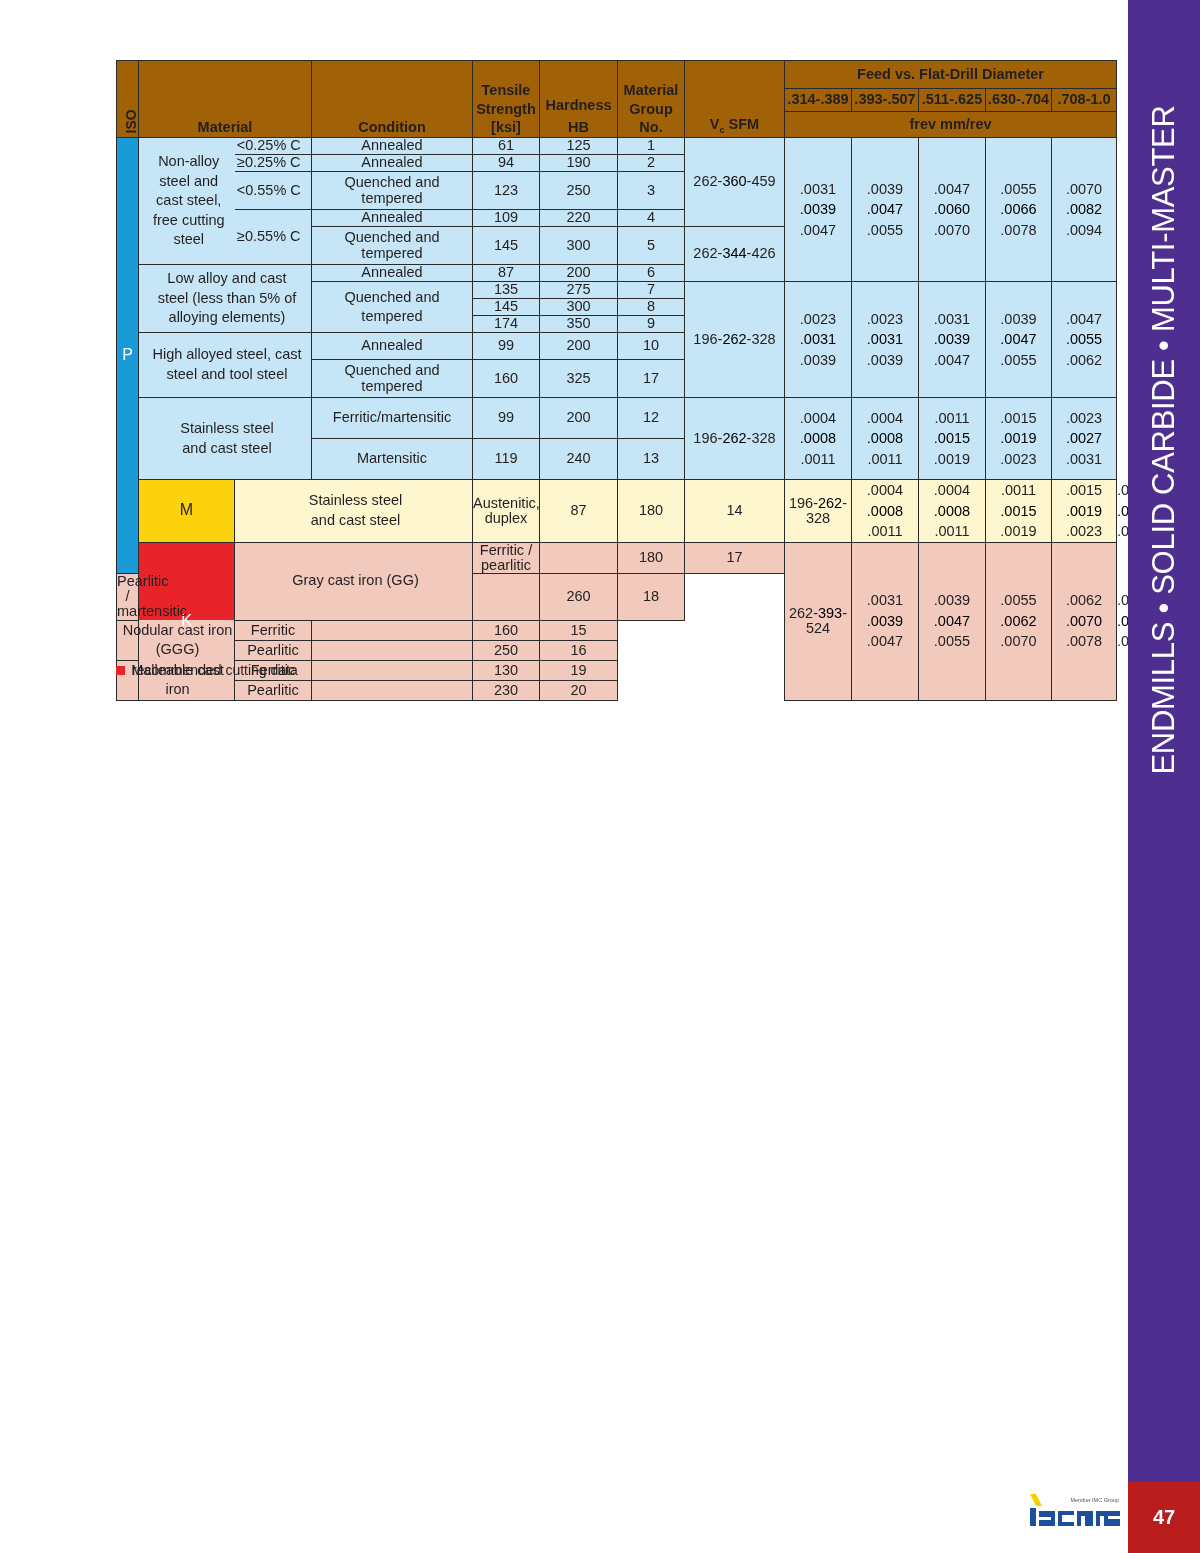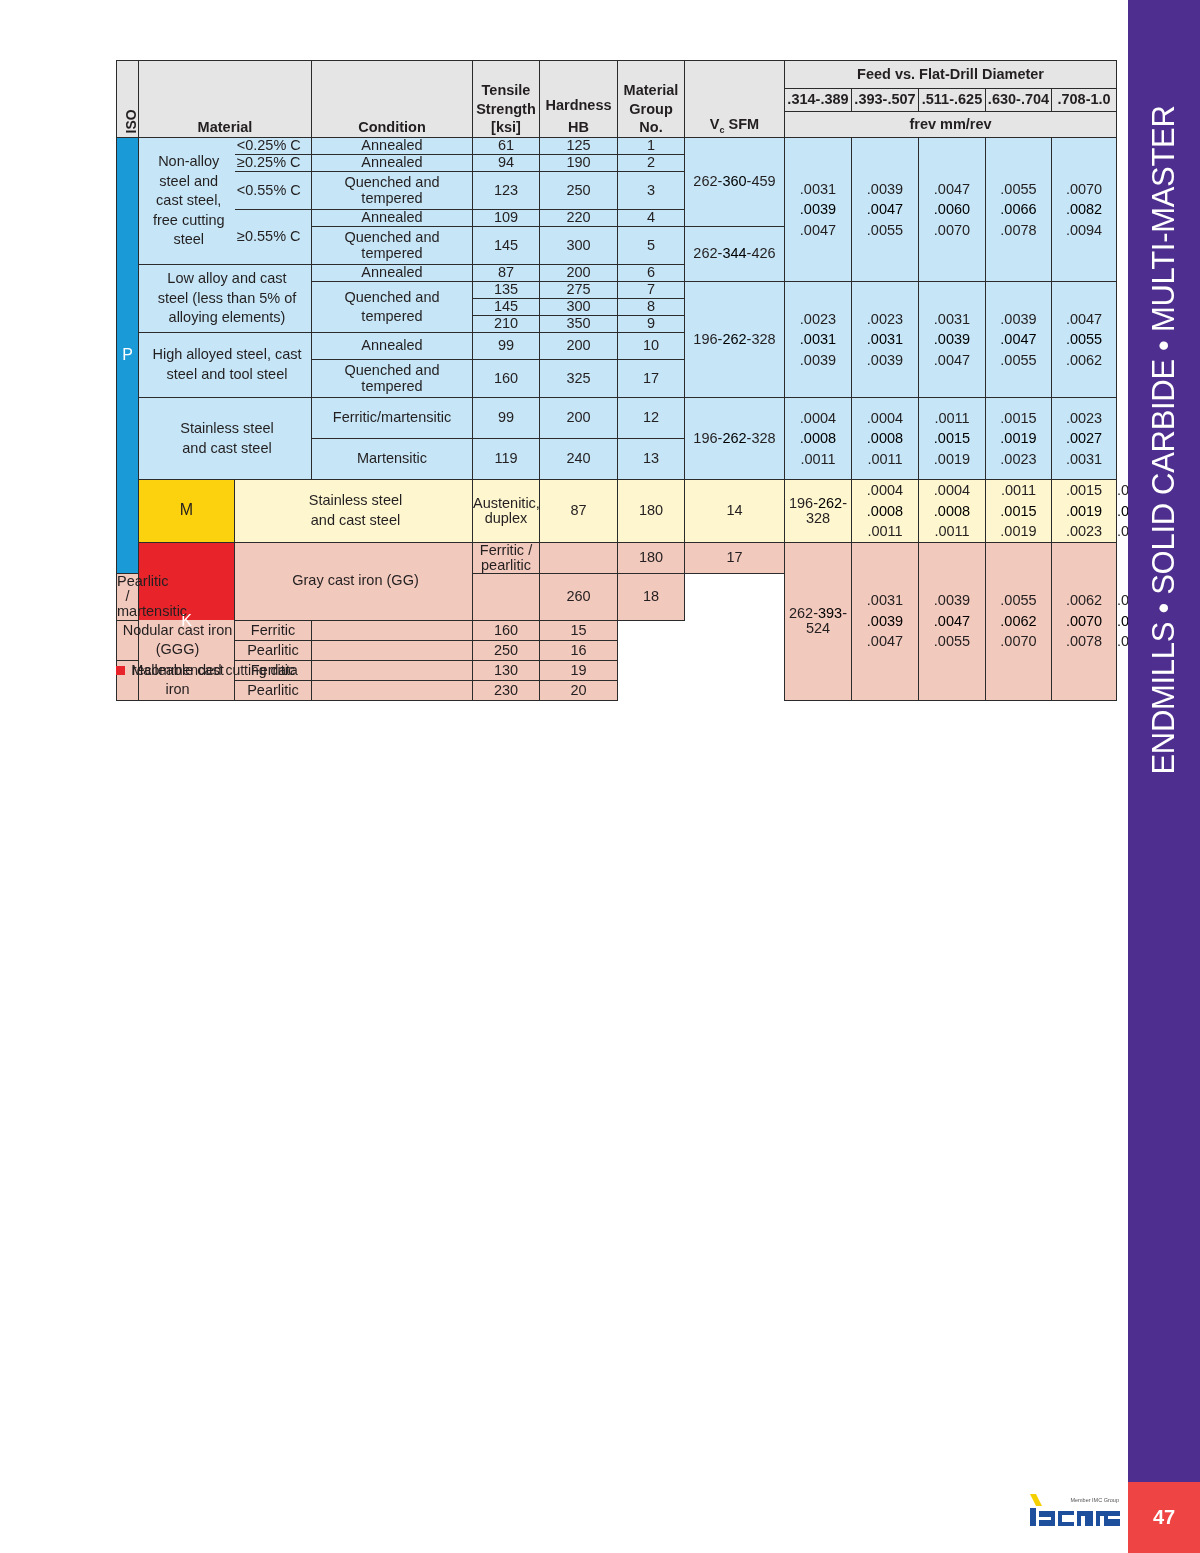--- a/index.html
+++ b/index.html
@@ -4,21 +4,21 @@
 <style>
   * { box-sizing: border-box; margin: 0; padding: 0; }
   html, body { width: 1200px; height: 1553px; background: #ffffff; overflow: hidden; }
   body { position: relative; font-family: "Liberation Sans", sans-serif; color: #231f20; }
 
   .page { position: absolute; left: 0; top: 0; width: 1200px; height: 1553px; }
 
   
   .tbl { position: absolute; left: 116px; top: 60px; width: 1000px; border-collapse: collapse; table-layout: fixed; font-size: 14.5px; }
   .tbl td, .tbl th { border: 1px solid #2b2b2b; text-align: center; vertical-align: middle; padding: 0; line-height: 1.05; font-weight: normal; }
-  .tbl thead th { font-weight: bold; background: #e5e5e5; }
+  .tbl thead th { font-weight: bold; background: #a16207; }
   .tbl thead tr:first-child th { border-top: 1.5px solid #2b2b2b; }
   .tbl .hb { vertical-align: bottom; padding-bottom: 2px; }
   .iso-h { position: relative; }
   .iso-h span { display: inline-block; transform: rotate(-90deg); transform-origin: center; font-weight: bold; font-size: 14px; position: absolute; left: 2px; bottom: 8px; }
 
   .bgP { background: #c6e6f7; }
   .bgM { background: #fdf6cf; }
   .bgK { background: #f2c9bd; }
   .isoP { background: #1a9ad7; color: #fff; font-weight: bold; font-size: 16px; }
   .isoM { background: #fcd20f; color: #231f20; font-weight: bold; font-size: 16px; }
@@ -31,21 +31,21 @@
   .feed { line-height: 1.45 !important; font-size: 14.5px; }
   .feed div { height: 20.5px; }
 
   .legend { position: absolute; left: 116px; top: 662px; font-size: 14px; display: flex; align-items: center; gap: 7px; color: #231f20; }
   .legend .sq { width: 9px; height: 9px; background: #e8242a; display: inline-block; }
 
   
   .sideband { position: absolute; left: 1128px; top: 0; width: 72px; height: 1482px; background: #4e2f8f; }
   .sideband-text { position: absolute; left: 1128px; top: 0; width: 72px; height: 900px; }
   .sideband-text span { position: absolute; left: 36px; top: 440px; transform: translate(-50%, -50%) rotate(-90deg); white-space: nowrap; color: #ffffff; font-size: 31px; letter-spacing: -0.3px; font-family: "Liberation Sans", sans-serif; }
-  .pagenum { position: absolute; left: 1128px; top: 1482px; width: 72px; height: 71px; background: #ef4444; color: #fff; font-weight: bold; font-size: 20px; display: flex; align-items: center; justify-content: center; }
+  .pagenum { position: absolute; left: 1128px; top: 1482px; width: 72px; height: 71px; background: #b91c1c; color: #fff; font-weight: bold; font-size: 20px; display: flex; align-items: center; justify-content: center; }
 
   .logo { position: absolute; left: 1028px; top: 1490px; width: 95px; height: 40px; }
   .logo .member { position: absolute; right: 4px; top: 7px; font-size: 5.5px; color: #555; white-space: nowrap; }
 </style>
 </head>
 <body>
 
 <div class="page">
 
 <table class="tbl">
@@ -229,21 +229,21 @@
           </td>
     </tr>
 
     <tr class="bgP" style="height:17px">
       <td>145</td>
       <td>300</td>
       <td>8</td>
     </tr>
 
     <tr class="bgP" style="height:17px">
-      <td>210</td>
+      <td>174</td>
       <td>350</td>
       <td>9</td>
     </tr>
 
     <tr class="bgP" style="height:27px">
       <td rowspan="2" colspan="2" class="mat bgP">
         <div>High alloyed steel, cast</div>
         <div>steel and tool steel</div>
       </td>
       <td>Annealed</td>

